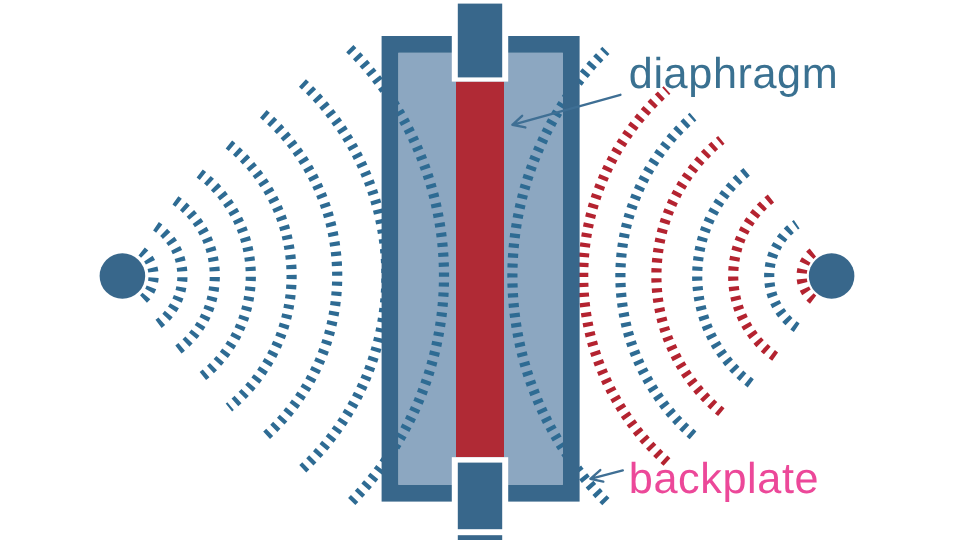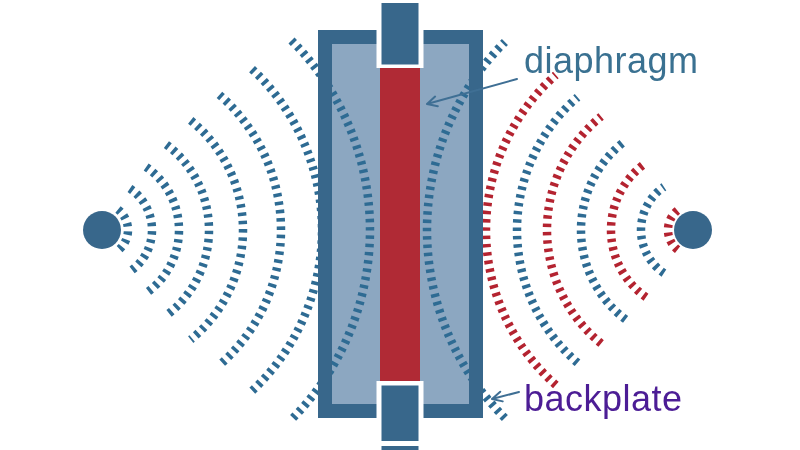--- a/index.html
+++ b/index.html
@@ -53,14 +53,14 @@
       <g stroke="#3f6f94" stroke-width="2" fill="none" stroke-linecap="round">
         <path d="M 517 79 L 427 104 M 427 104 L 435.1069226939816 96.56509553297377 M 427 104 L 437.780093666376 106.18851103359358"></path>
       </g>
       <g stroke="#3f6f94" stroke-width="2" fill="none" stroke-linecap="round">
         <path d="M 519 392 L 492 399 M 492 399 L 500.2341282735568 391.7062265202015 M 492 399 L 502.7406858629595 401.37437722218317"></path>
       </g>
     </svg>
 
   <div class="diagram-label label-diaphragm" style="color: rgb(58, 113, 145);">diaphragm</div>
 
-  <div class="diagram-label label-backplate" style="color: #4c1d95;">backplate</div>
+  <div class="diagram-label label-backplate" style="color: #ec4899;">backplate</div>
 </div>
 
 </body></html>

